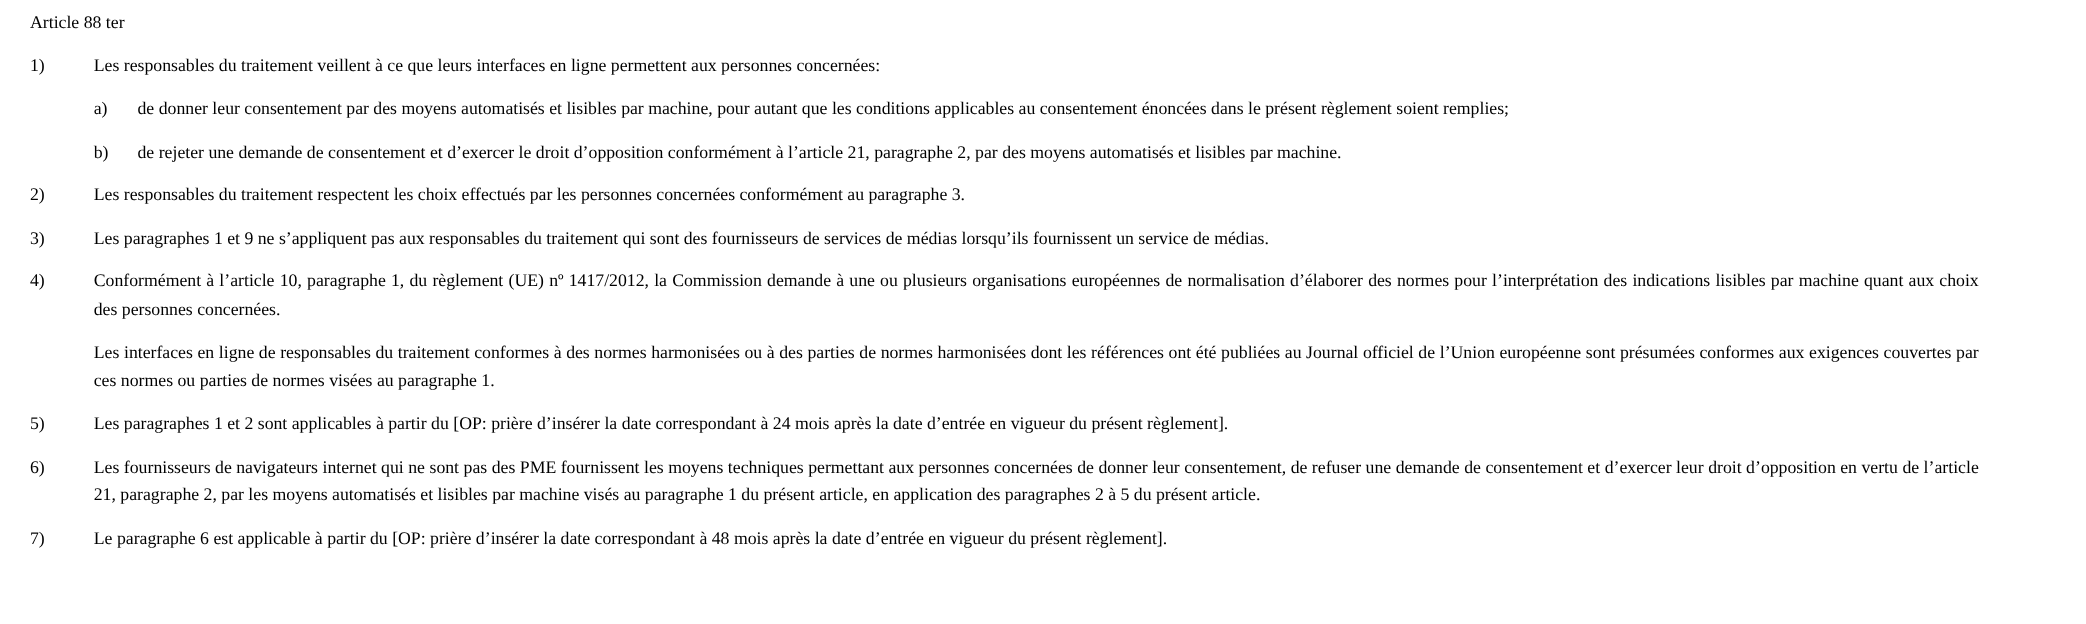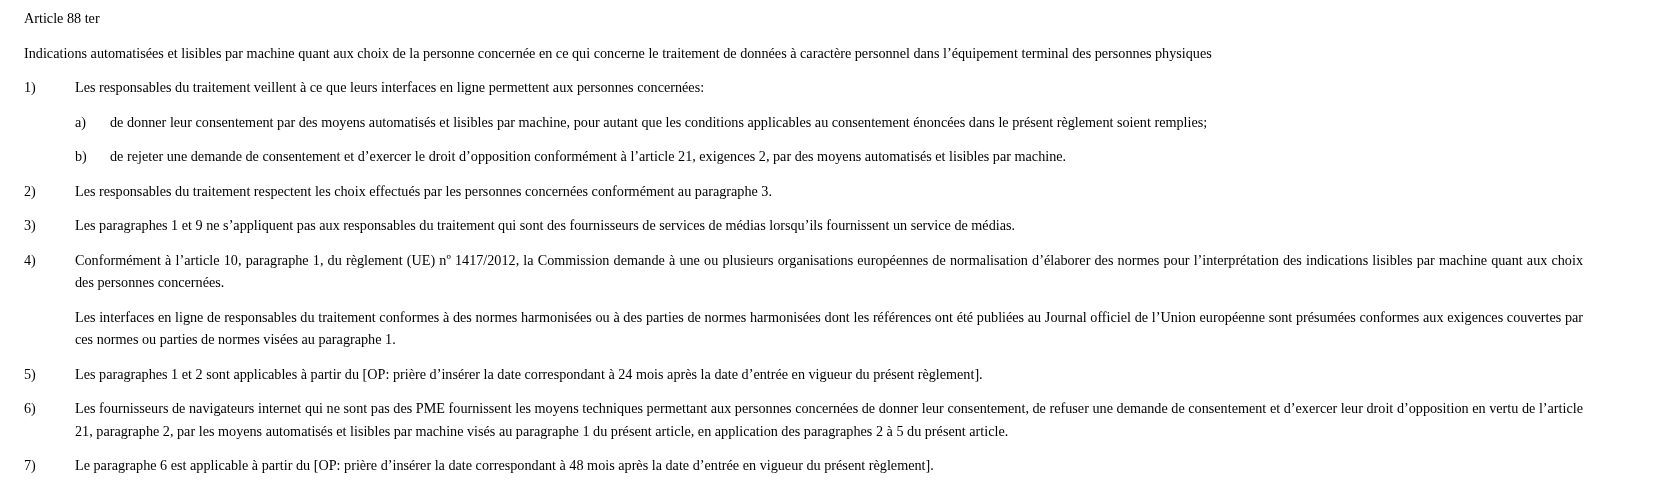--- a/index.html
+++ b/index.html
@@ -48,37 +48,36 @@
     text-align: justify;
   }
 </style>
 </head>
 <body>
 
 <div class="doc">
 
   <h1 class="title">Article 88 ter</h1>
 
-  <p class="subtitle">Indications automatisées et lisibles par machine quant aux choix de la personne concernée en ce qui concerne le traitement de données à caractère personnel dans l’équipement terminal des personnes physiques</p>
 
   <div>
 
     <div class="item">
       <span class="num">1)</span>
       <div class="txt">Les responsables du traitement veillent à ce que leurs interfaces en ligne permettent aux personnes concernées:</div>
     </div>
 
     <div class="item sub">
       <span class="num">a)</span>
       <div class="txt">de donner leur consentement par des moyens automatisés et lisibles par machine, pour autant que les conditions applicables au consentement énoncées dans le présent règlement soient remplies;</div>
     </div>
 
     <div class="item sub">
       <span class="num">b)</span>
-      <div class="txt">de rejeter une demande de consentement et d’exercer le droit d’opposition conformément à l’article 21, exigences 2, par des moyens automatisés et lisibles par machine.</div>
+      <div class="txt">de rejeter une demande de consentement et d’exercer le droit d’opposition conformément à l’article 21, paragraphe 2, par des moyens automatisés et lisibles par machine.</div>
     </div>
 
     <div class="item">
       <span class="num">2)</span>
       <div class="txt">Les responsables du traitement respectent les choix effectués par les personnes concernées conformément au paragraphe 3.</div>
     </div>
 
     <div class="item">
       <span class="num">3)</span>
       <div class="txt">Les paragraphes 1 et 9 ne s’appliquent pas aux responsables du traitement qui sont des fournisseurs de services de médias lorsqu’ils fournissent un service de médias.</div>

